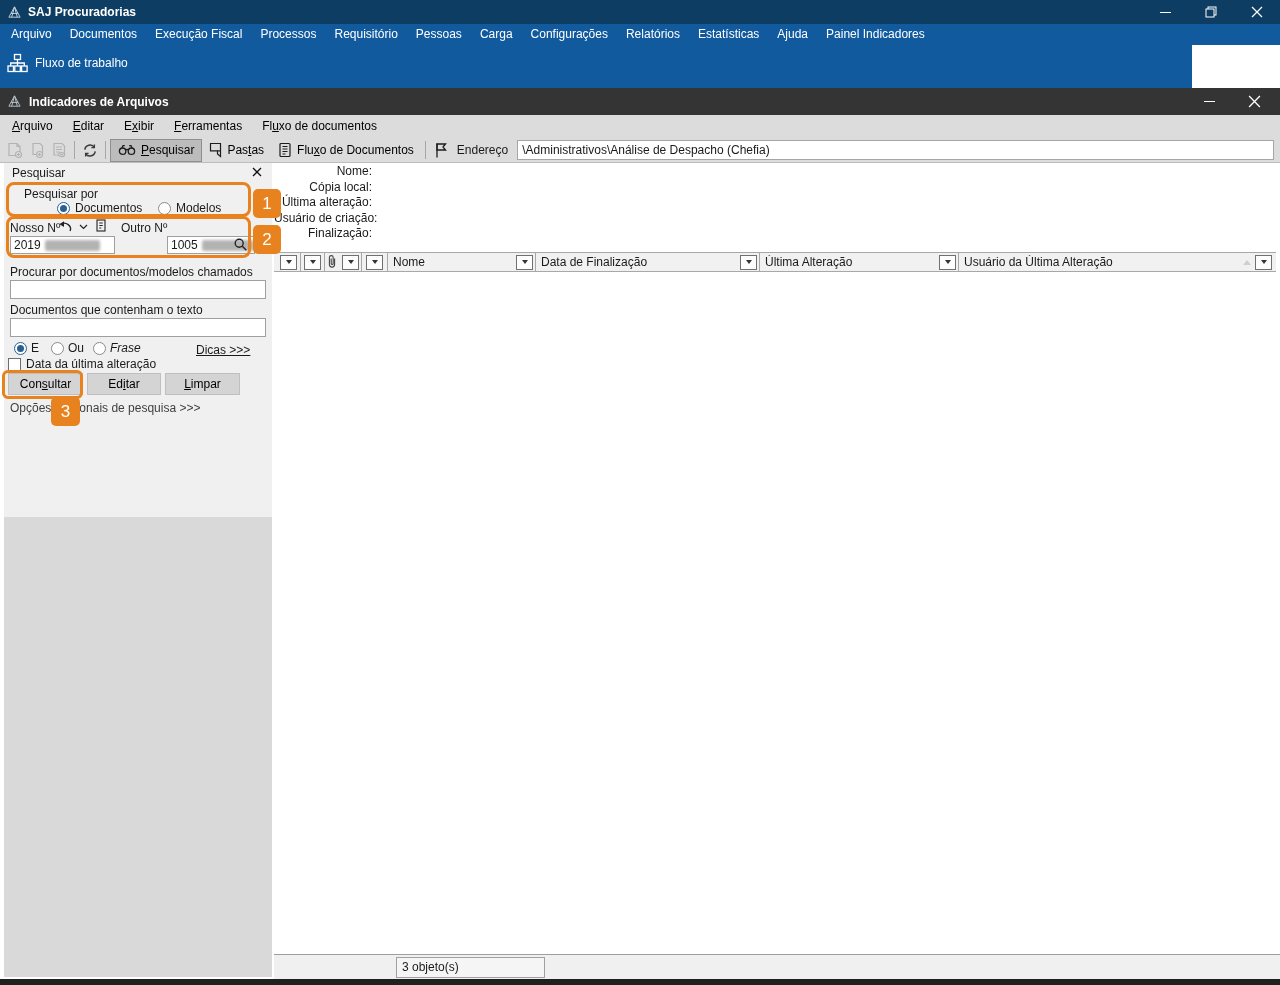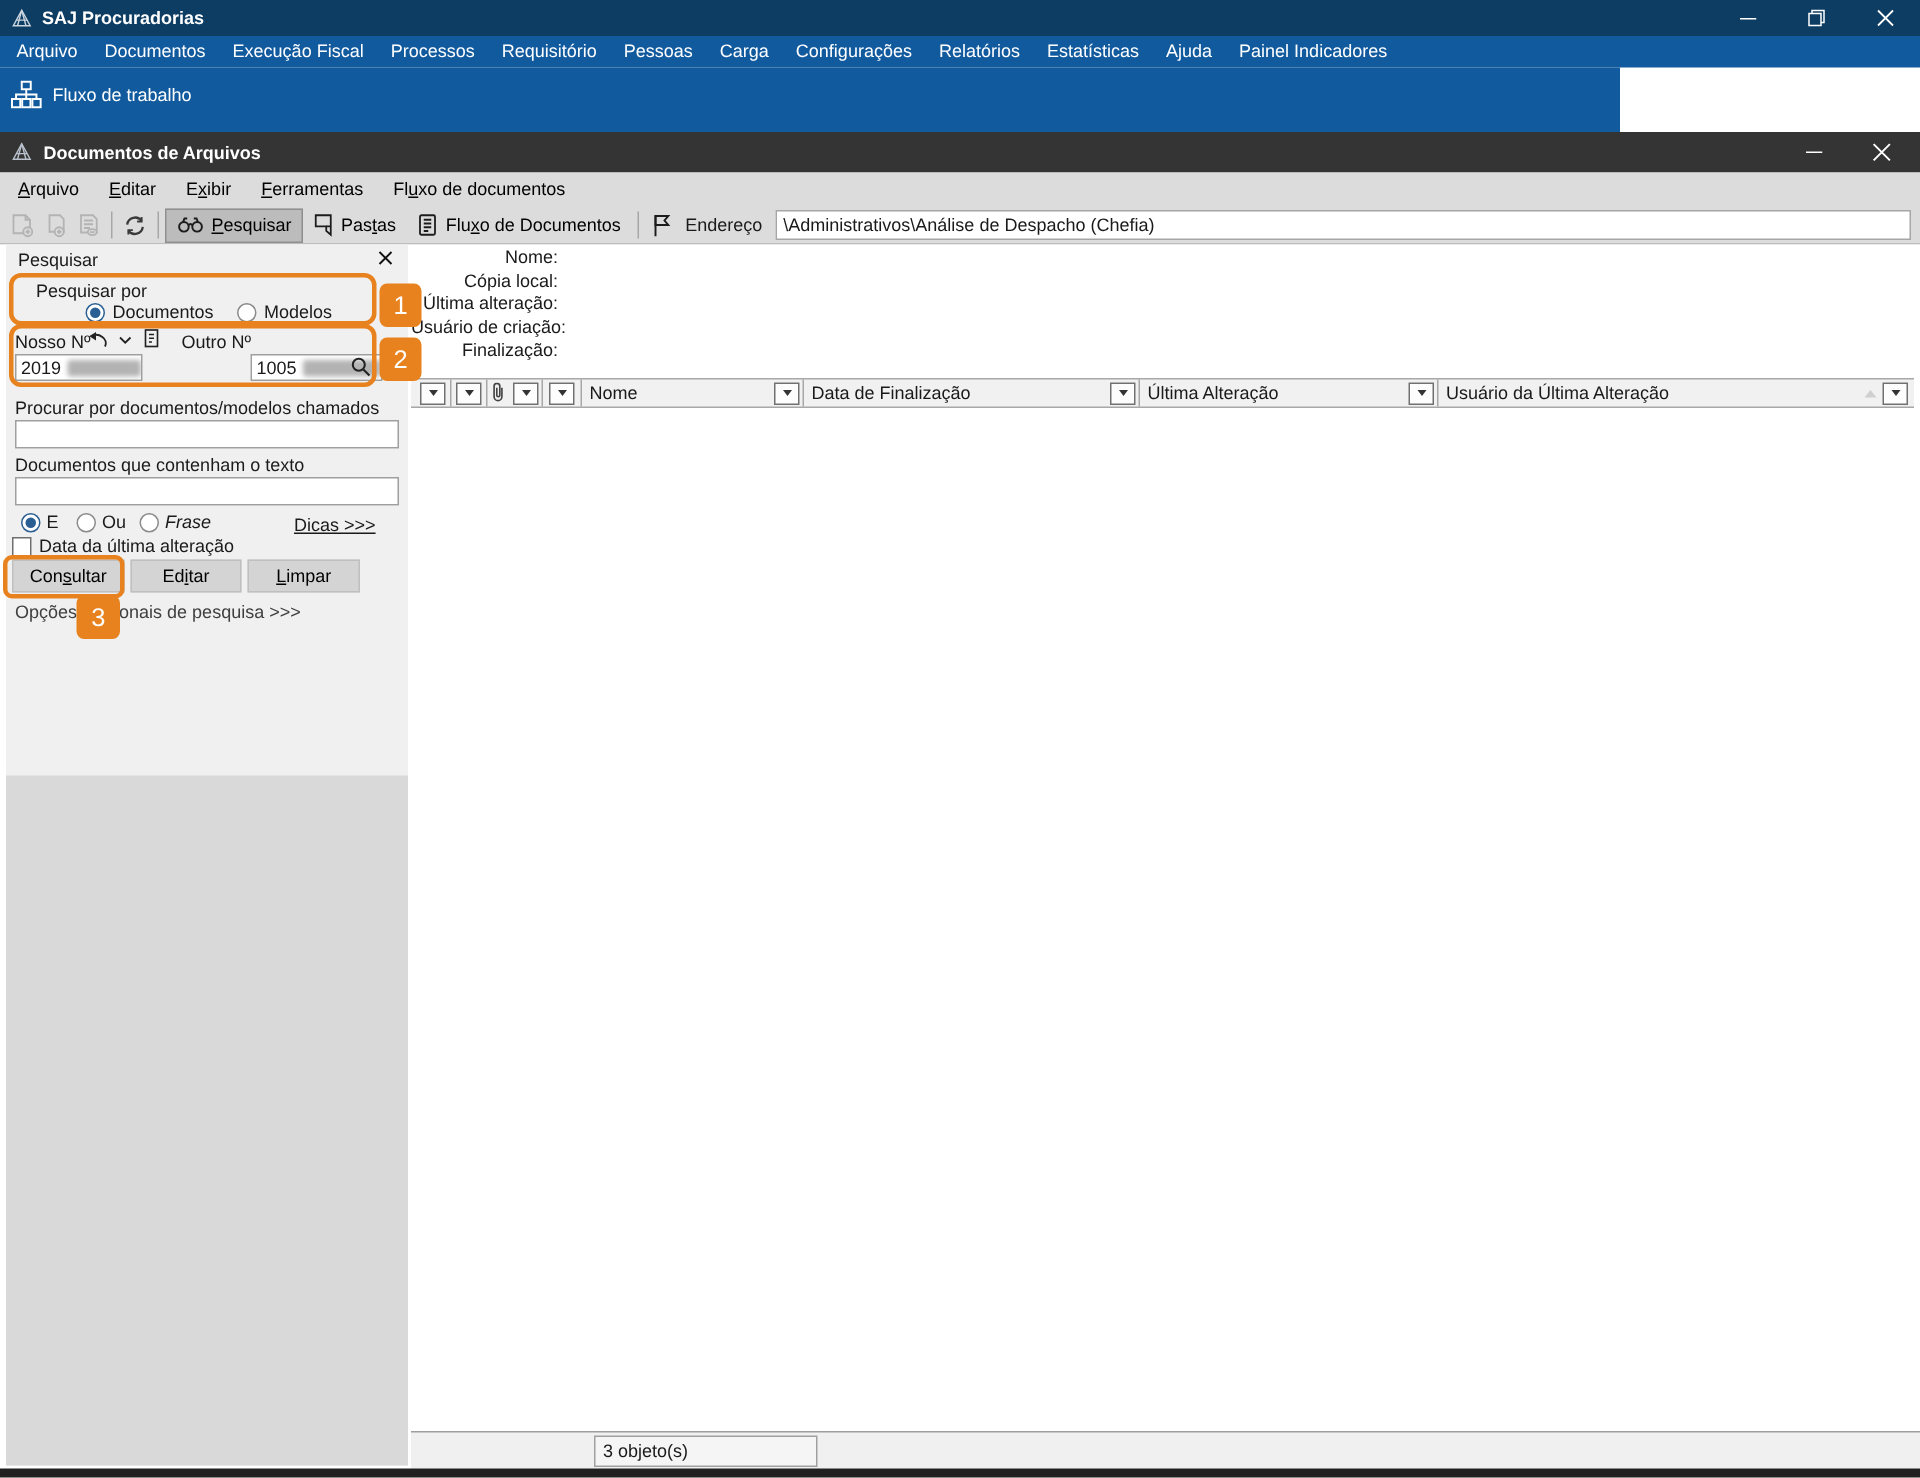--- a/index.html
+++ b/index.html
@@ -10,21 +10,21 @@
   
   .titlebar{left:0;top:0;width:1280px;height:24px;background:var(--titlebar-blue,#0E3D63);
             display:flex;align-items:center;color:#fff;}
   .titlebar .title{font-weight:bold;font-size:12px;margin-left:6px;}
   .app-icon{margin-left:7px;display:flex;}
   .winbtns{margin-left:auto;display:flex;height:100%;}
   .wbtn{width:46px;height:100%;display:flex;align-items:center;justify-content:center;}
   .app-menubar{left:0;top:24px;width:1280px;height:21px;background:var(--menubar-blue,#115A9E);
                display:flex;align-items:center;padding-left:2px;box-sizing:border-box;}
   .app-menubar .mitem{color:#fff;padding:0 9px;line-height:21px;white-space:nowrap;}
-  .app-toolbar{left:0;top:45px;width:1080px;height:43px;background:var(--menubar-blue,#115A9E);text-align:right;}
+  .app-toolbar{left:0;top:45px;width:1192px;height:43px;background:var(--menubar-blue,#115A9E);text-align:right;}
   .workflow{position:absolute;left:7px;top:8px;display:flex;align-items:center;gap:7px;color:#fff;}
   
   .fm-titlebar{left:0;top:88px;width:1280px;height:27px;background:#343434;display:flex;
                align-items:center;color:#fff;}
   .fm-titlebar .title{font-weight:bold;font-size:12px;margin-left:7px;}
   .fm-wbtn{width:45px;height:100%;display:flex;align-items:center;justify-content:center;}
   .fm-menubar{left:0;top:115px;width:1280px;height:23px;background:#dcdcdc;display:flex;
               align-items:center;padding-left:2px;box-sizing:border-box;}
   .fm-menubar .mitem{padding:0 10px;line-height:23px;color:#000;white-space:nowrap;}
   .fm-toolbar{left:0;top:138px;width:1280px;height:25px;background:#dcdcdc;display:flex;
@@ -148,21 +148,21 @@
     </div>
   </div>
 
   <div class="abs fm-titlebar">
     <span class="app-icon">
       <svg width="15" height="15" viewBox="0 0 16 16" fill="none" stroke="#b9c2cc" stroke-width="1">
         <path d="M8 2 14 13H2Z"></path>
           <path d="M8 2 5 13M8 2 11 13M4.3 9h7.4"></path>
         </svg>
     </span>
-    <span class="title">Documentos de Arquivos</span>
+    <span class="title">Indicadores de Arquivos</span>
     <div class="winbtns" style="margin-right:3px;">
       <div class="fm-wbtn">
         <svg width="11" height="11" viewBox="0 0 11 11">
             <path d="M0 5.5h11" stroke="#fff" stroke-width="1"></path>
           </svg>
         </div>
       <div class="fm-wbtn">
         <svg width="13" height="13" viewBox="0 0 12 12">
             <path d="M1 1l10 10M11 1 1 11" stroke="#fff" stroke-width="1.2"></path>
           </svg>
@@ -348,21 +348,21 @@
           <path d="M1 1l3.5 3.5L8 1" fill="none" stroke="#222" stroke-width="1.2"></path>
         </svg>
       </span>
     <span style="position:absolute;left:92px;top:56px;display:flex;">
       <svg width="10" height="13" viewBox="0 0 10 13" fill="none" stroke="#222" stroke-width="1.1">
         <rect x="1" y="1" width="8" height="11"></rect>
           <path d="M3.3 4h3.4M3.3 6.5h3.4M3.3 9h2"></path>
         </svg>
       </span>
     <span class="plabel" style="left:117px;top:58px;">Outro Nº</span>
-    <div class="field" style="left:6px;top:73px;width:85px;height:18px;">
+    <div class="field" style="left:6px;top:73px;width:105px;height:18px;">
       <span>2019</span>
       <span class="redact" style="width:55px;"></span>
     </div>
     <div class="field" style="left:115px;top:73px;width:88px;height:18px;margin-left:48px;">
       <span>1005</span>
       <span class="redact" style="width:68px;"></span>
     </div>
     <span style="position:absolute;left:229px;top:74px;display:flex;">
       <svg width="15" height="15" viewBox="0 0 15 15" fill="none" stroke="#222" stroke-width="1.4">
         <circle cx="6.2" cy="6.2" r="4"></circle>

